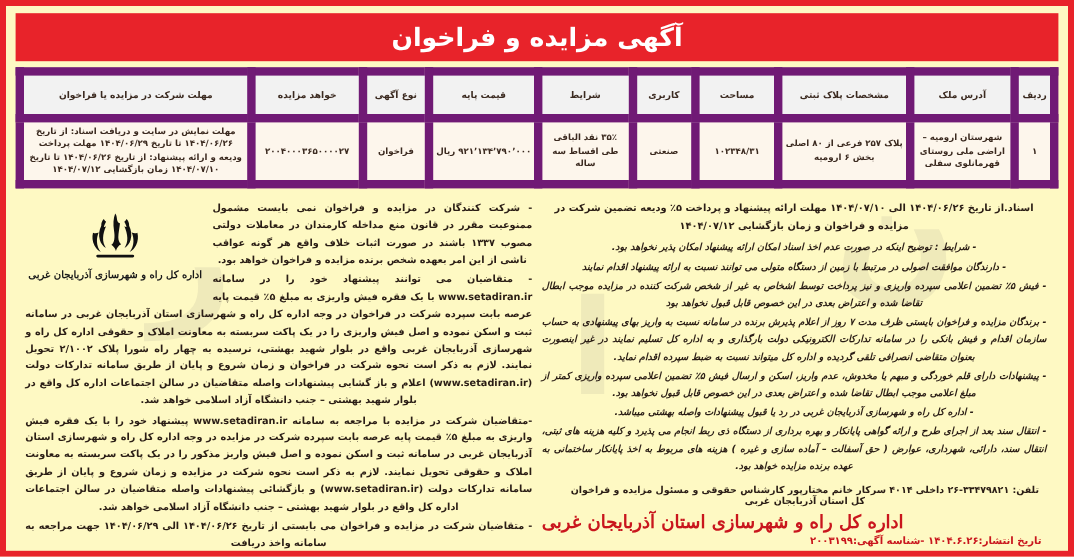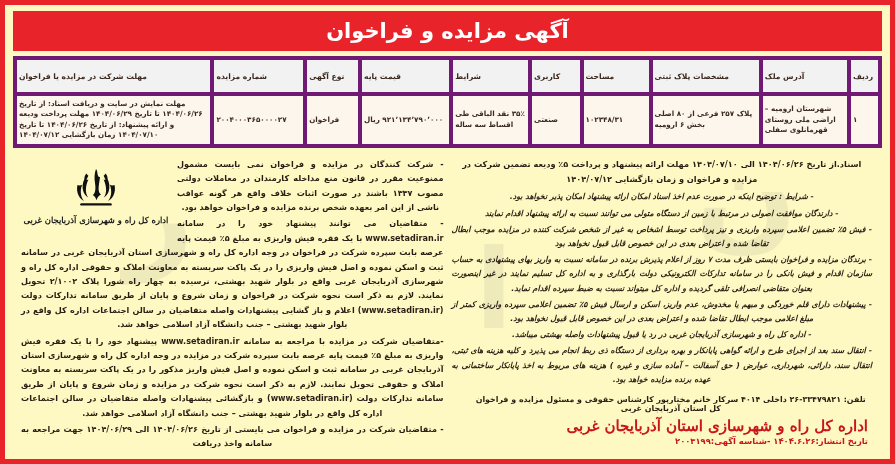--- a/index.html
+++ b/index.html
@@ -33,23 +33,23 @@
   }
   
   table.listing{
     width:100%;
     border-collapse:collapse;
     table-layout:fixed;
     font-size:7.2px;
     color:#3b2a20;
   }
   table.listing th,table.listing td{
-    border:4px solid #701a75;
+    border:7px solid #701a75;
     padding:3px 2px;
-    text-align:left;
+    text-align:center;
     vertical-align:middle;
     line-height:1.45;
     word-wrap:break-word;
   }
   table.listing thead th{
     background:#f2f2f2;
     font-weight:bold;
     color:#3b2a20;
     height:26px;
     font-size:7.6px;
@@ -131,21 +131,21 @@
     font-size:7.9px;
     font-weight:bold;
     color:#2a1d15;
     text-align:center;
     margin:8px 0 4px 18px;
   }
   .org-name{
     font-size:15px;
     font-weight:bold;
     color:#c9161d;
-    text-align:right;
+    text-align:left;
     margin:2px 4px 1px 0;
     font-family:"DejaVu Serif","Liberation Serif",serif;
   }
   .pub-line{
     font-size:8.4px;
     font-weight:bold;
     color:#c9161d;
     text-align:right;
     margin:0 4px 0 0;
     direction:rtl;
@@ -180,21 +180,21 @@
     <thead>
       <tr>
         <th class="c-radif">ردیف</th>
         <th class="c-addr">آدرس ملک</th>
         <th class="c-plak">مشخصات پلاک ثبتی</th>
         <th class="c-mas">مساحت</th>
         <th class="c-karb">کاربری</th>
         <th class="c-shar">شرایط</th>
         <th class="c-gheymat">قیمت پایه</th>
         <th class="c-noe">نوع آگهی</th>
-        <th class="c-shomare">شماره مزایده</th>
+        <th class="c-shomare">خواهد مزایده</th>
         <th class="c-mohlat">مهلت شرکت در مزایده یا فراخوان</th>
       </tr>
     </thead>
     <tbody>
       <tr>
         <td class="c-radif">۱</td>
         <td class="c-addr">شهرستان ارومیه – اراضی ملی روستای قهرمانلوی سفلی</td>
         <td class="c-plak">پلاک ۲۵۷ فرعی از ۸۰ اصلی بخش ۶ ارومیه</td>
         <td class="c-mas num">۱۰۲۳۴۸/۳۱</td>
         <td class="c-karb">صنعتی</td>

